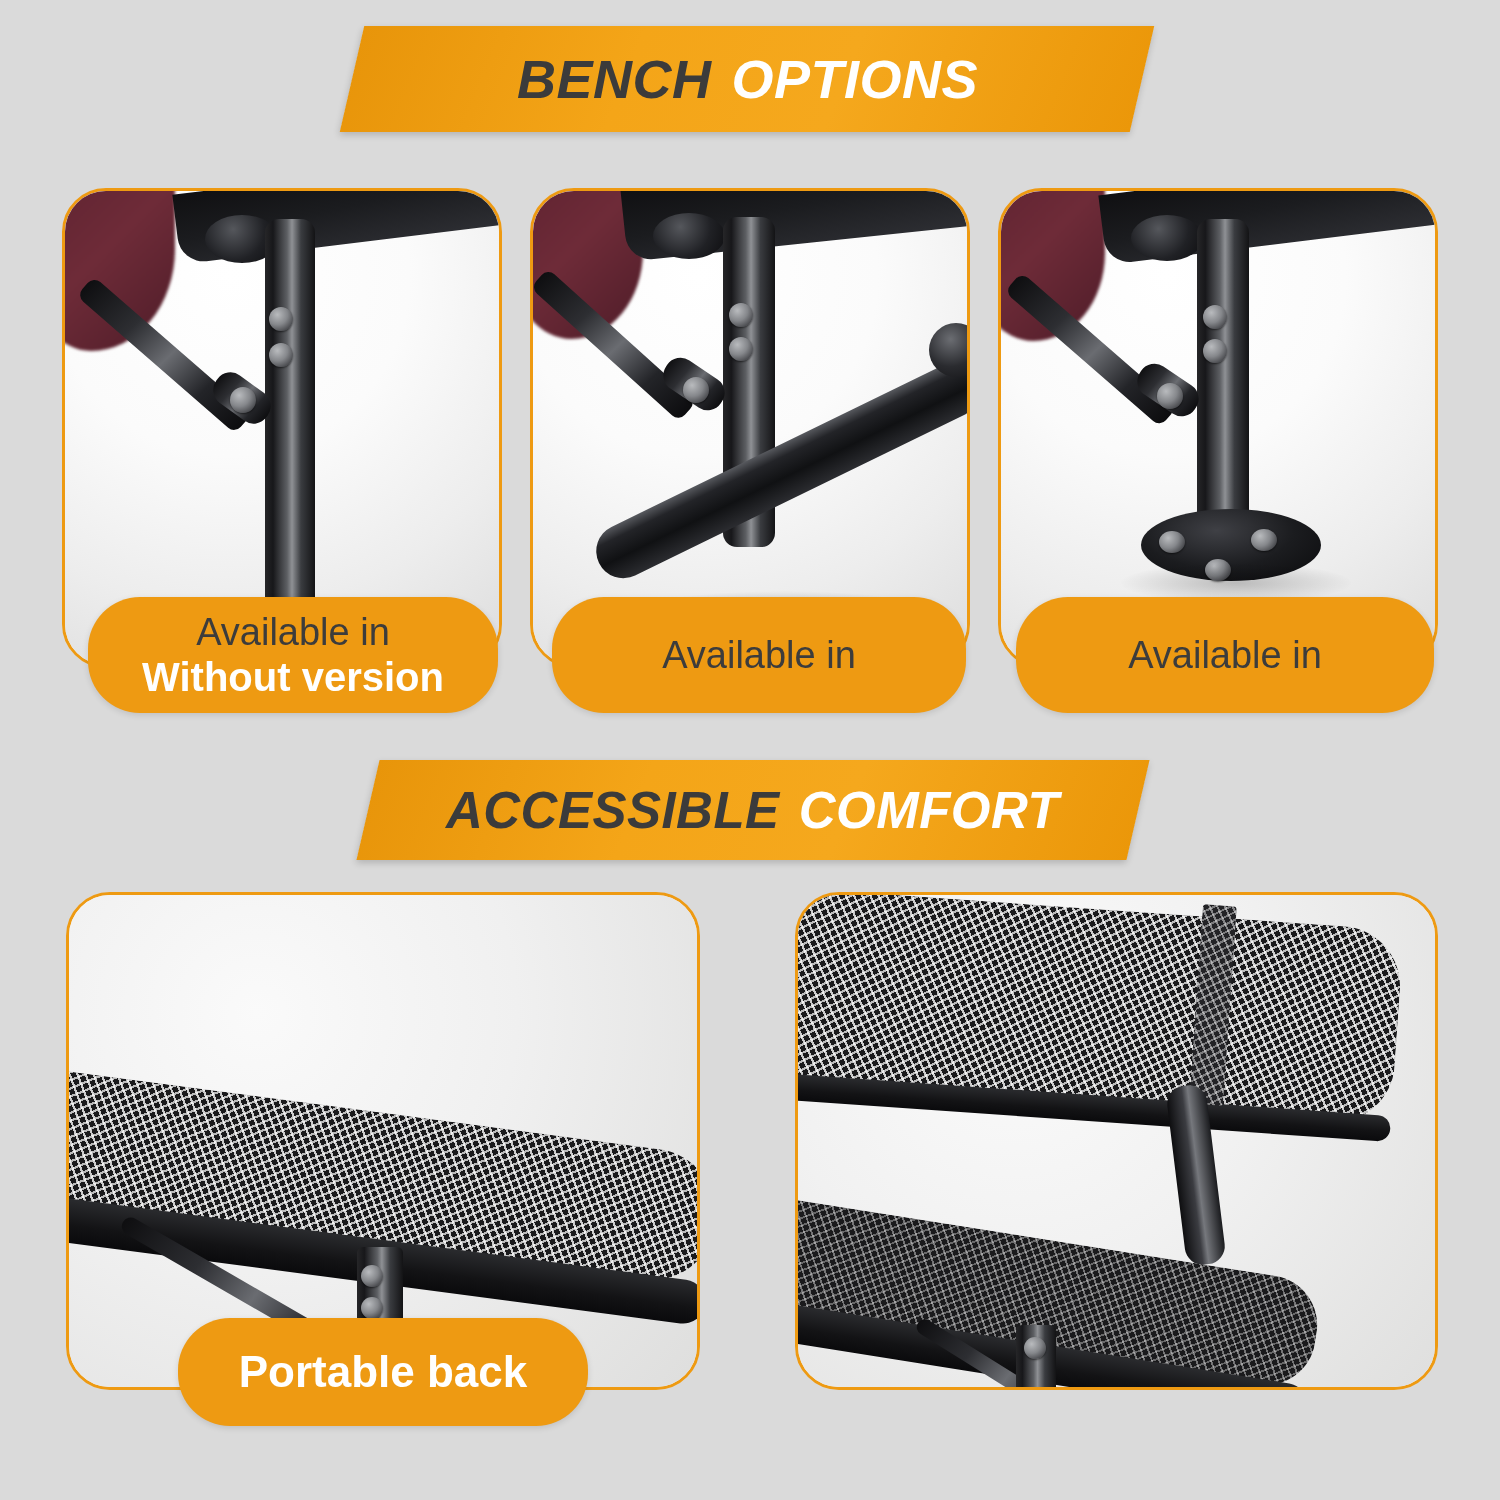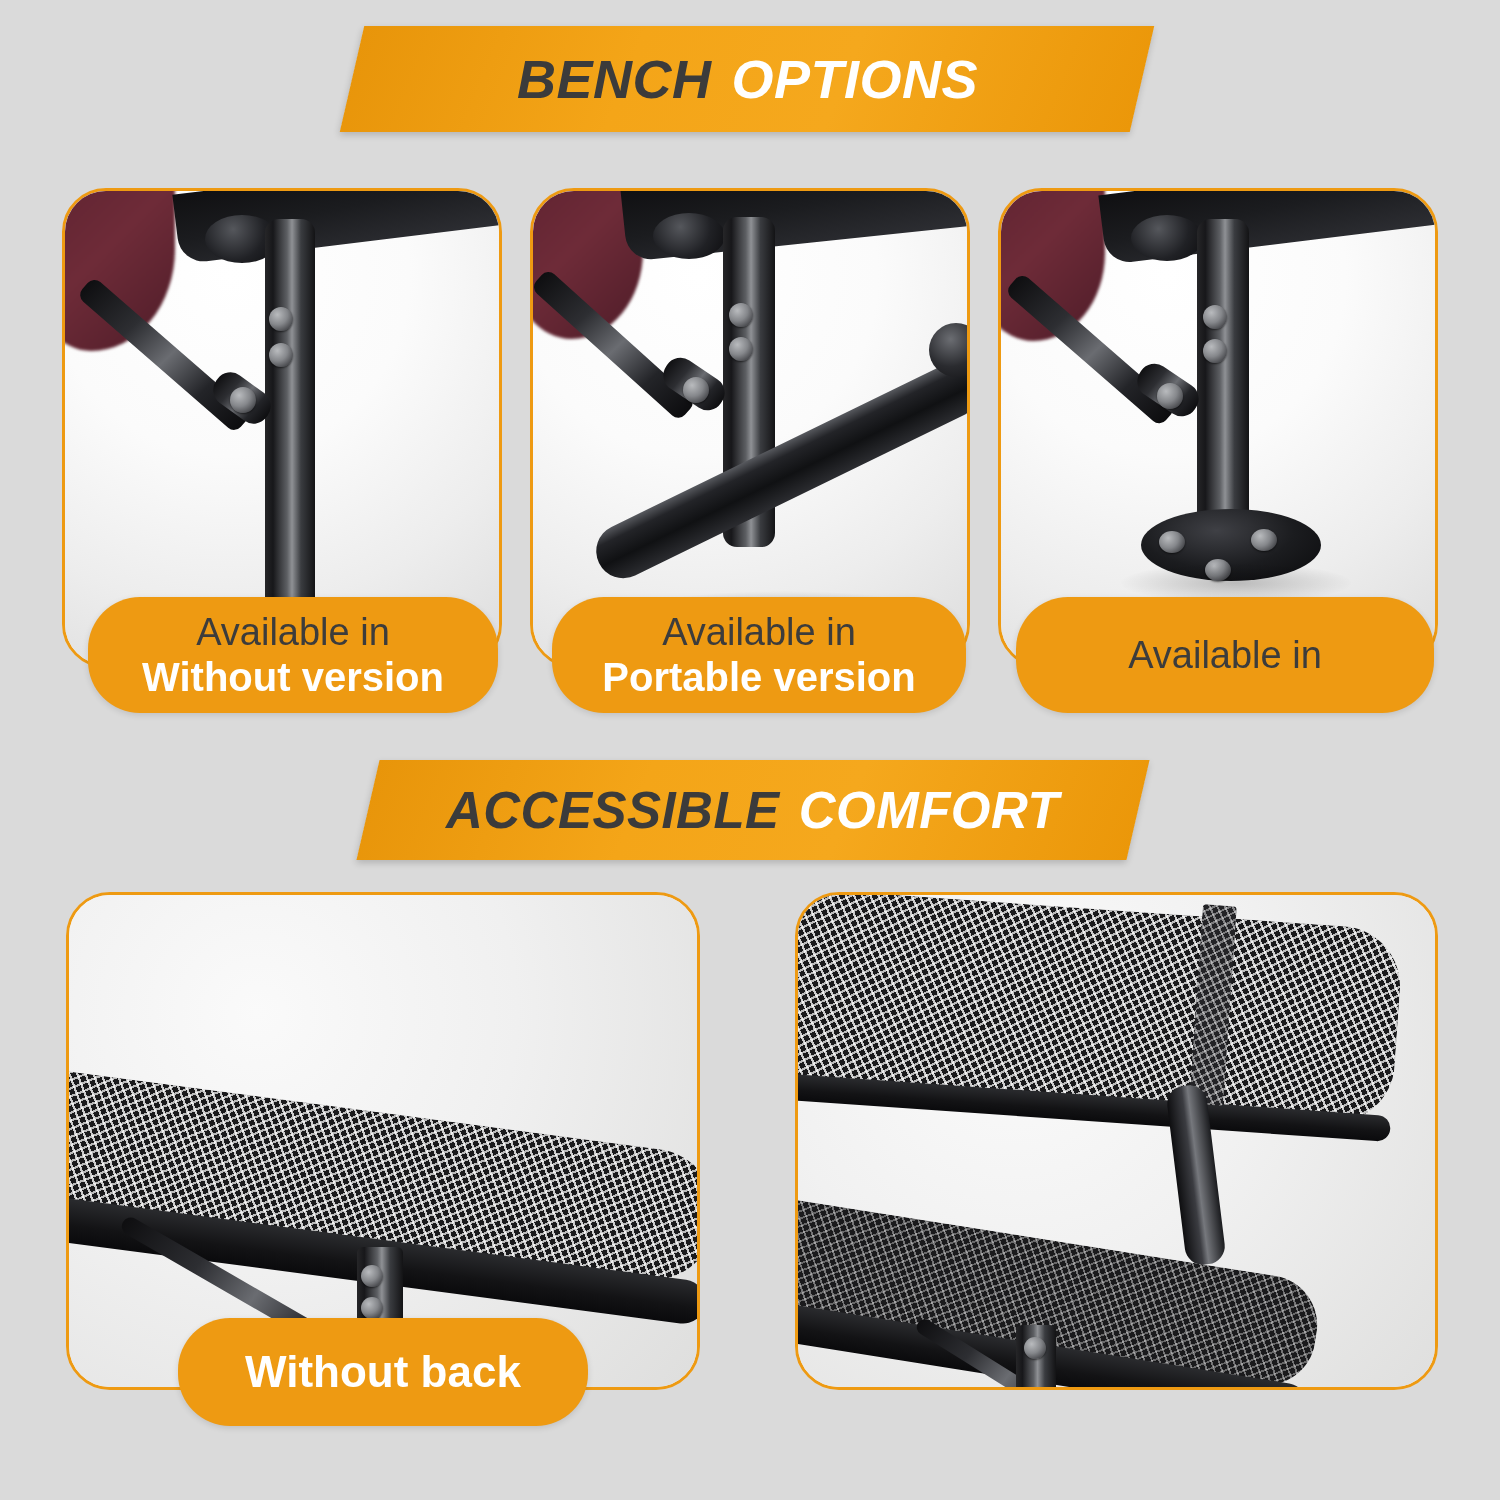--- a/index.html
+++ b/index.html
@@ -166,21 +166,20 @@
                   transform:rotate(-26deg); transform-origin:left center; border-radius:27px;
                   background:linear-gradient(180deg, #57595e 0%, #232428 22%, #101113 58%, #2b2c30 100%);"></div>
       <div style="position:absolute; left:396px; top:132px; width:54px; height:54px; border-radius:50%;
                   background:radial-gradient(circle at 40% 30%, #6b6d72 0%, #2a2b2f 55%, #131316 100%);"></div>
       <div style="position:absolute; left:100px; top:400px; width:300px; height:44px; border-radius:50%;
                   background:radial-gradient(ellipse at center, rgba(0,0,0,.20) 0%, rgba(0,0,0,0) 72%);"></div>
     </div>
   </div>
   <div class="pill" style="left:552px; top:597px; width:414px; height:116px;">
     <span class="l1">Available in</span>
-    <span class="l2">Portable version</span>
   </div>
 
   <div class="panel" style="left:998px; top:188px; width:440px; height:480px;">
     <div class="photo">
       <div class="bg"></div>
       <div class="maroon" style="left:-26px; top:-10px; width:130px; height:160px; border-radius:0 0 55% 45%;"></div>
       <div class="tabletop" style="left:100px; top:-22px; width:430px; height:70px; transform:rotate(-7deg); border-radius:0 0 26px 26px;"></div>
       <div style="position:absolute; left:130px; top:24px; width:72px; height:46px; border-radius:50%;
                   background:radial-gradient(circle at 38% 30%, #55575c 0%, #202125 55%, #0c0c0e 100%);"></div>
       <div class="leg" style="left:196px; top:28px; width:52px; height:318px;"></div>
@@ -222,21 +221,21 @@
 
       <div class="leg" style="left:288px; top:352px; width:46px; height:150px; border-radius:6px;"></div>
 
       <div class="brace" style="left:54px; top:318px; width:290px; height:18px; transform:rotate(30deg); transform-origin:left center;"></div>
       <div class="bolt" style="left:292px; top:370px; width:22px; height:22px;"></div>
       <div class="bolt" style="left:292px; top:402px; width:22px; height:22px;"></div>
       <div class="bolt" style="left:252px; top:452px; width:24px; height:24px;"></div>
     </div>
   </div>
   <div class="pill" style="left:178px; top:1318px; width:410px; height:108px;">
-    <span class="single">Without back</span>
+    <span class="single">Portable back</span>
   </div>
 
   <div class="panel" style="left:795px; top:892px; width:643px; height:498px;">
     <div class="photo">
       <div class="bg" style="background:radial-gradient(circle at 34% 26%, #fbfbfb 0%, #f1f1f1 45%, #dfdfde 100%);"></div>
 
       <div style="position:absolute; left:-20px; top:-8px; width:620px; height:218px;
                   transform:rotate(4deg); transform-origin:left center;">
         <div class="mesh" style="left:0; top:0; width:620px; height:196px; border-radius:14px 60px 60px 14px;"></div>
         <div class="railedge" style="left:0; top:186px; width:620px; height:26px; border-radius:0 40px 40px 0;"></div>

